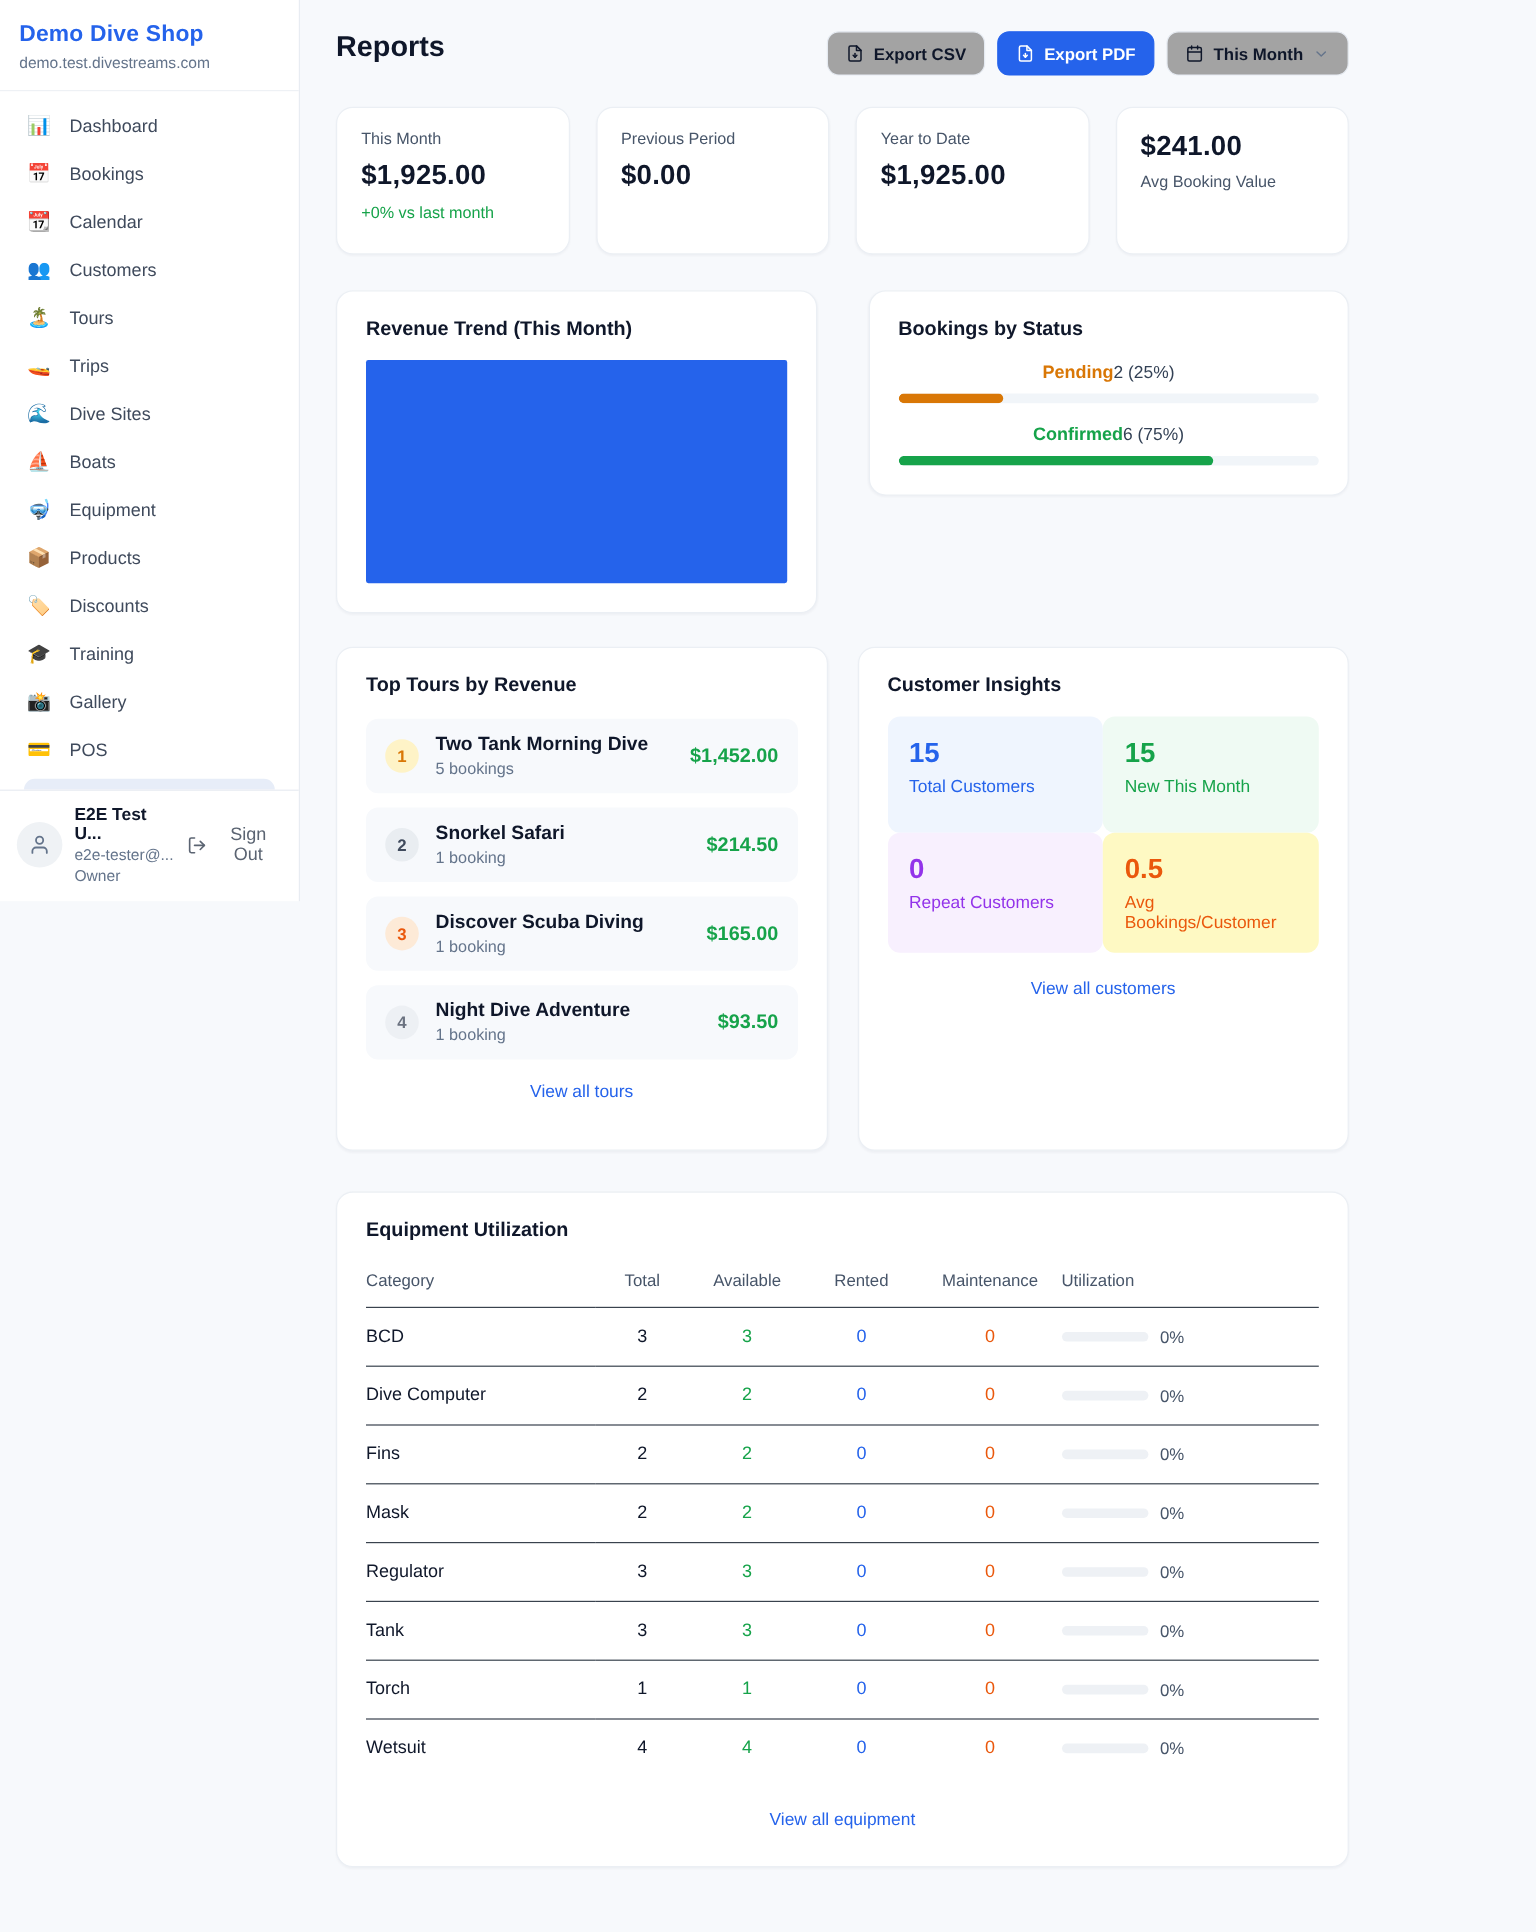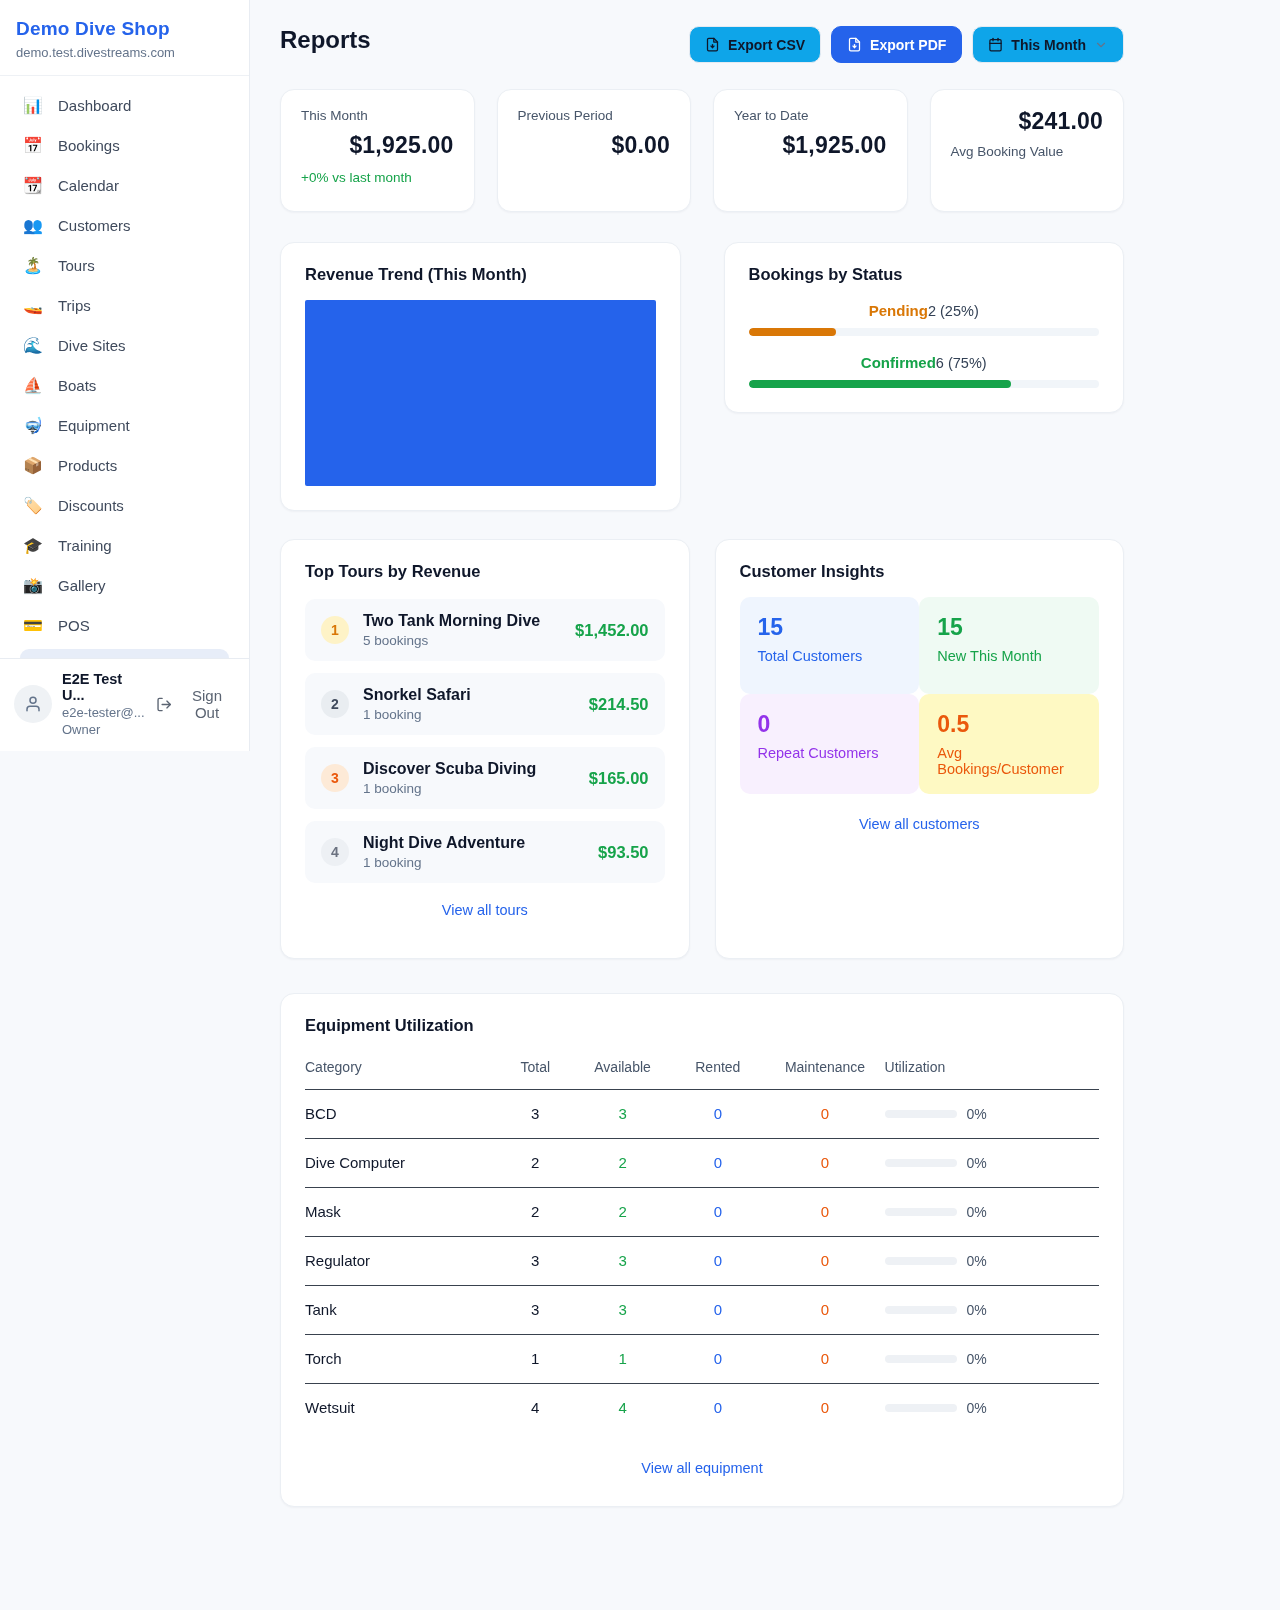--- a/index.html
+++ b/index.html
@@ -29,32 +29,32 @@
   .user-name { font-size: 14.5px; font-weight: 700; color: #0F172A; }
   .user-email, .user-role { font-size: 13px; color: #64748B; margin-top: 2px; }
   .signout { margin-left: auto; display: flex; align-items: center; gap: 7px; color: #5B6472;
              font-size: 15px; background: none; border: none; cursor: pointer; font-family: inherit; }
 
   
   .main { flex: 1; padding: 26px 66px 40px 30px; }
   .header-row { display: flex; align-items: flex-start; }
   .page-title { font-size: 24px; font-weight: 800; flex: 1; }
   .btn { height: 37px; display: inline-flex; align-items: center; gap: 8px; padding: 0 15px;
-         border-radius: 10px; border: 1px solid #E5EAF1; background: #0ea5e9; color: #0F172A;
+         border-radius: 10px; border: 1px solid #E5EAF1; background: #a3a3a3; color: #0F172A;
          font-size: 14px; font-weight: 600; cursor: pointer; font-family: inherit; margin-left: 10px; }
   .btn-primary { background: #2563EB; border-color: #2563EB; color: #fff; }
   .chev { color: #64748B; }
 
   .card { background: #fff; border: 1px solid #EBEFF4; border-radius: 14px;
           box-shadow: 0 1px 2px rgba(16,24,40,.04); }
 
   .stats-grid { margin-top: 26px; display: grid; grid-template-columns: repeat(4, 1fr); gap: 22px; }
   .stat-card { padding: 18px 20px; min-height: 123px; }
   .stat-label { font-size: 13.5px; color: #475569; }
-  .stat-value { font-size: 23px; font-weight: 800; margin-top: 9px; letter-spacing: .2px; text-align: right; }
+  .stat-value { font-size: 23px; font-weight: 800; margin-top: 9px; letter-spacing: .2px; }
   .stat-delta { font-size: 13.5px; color: #16A34A; margin-top: 11px; }
   .stat-card.reversed .stat-value { margin-top: 0; }
   .stat-card.reversed .stat-label { margin-top: 9px; }
 
   .row2 { margin-top: 30px; display: grid; grid-template-columns: 1fr 1fr; gap: 43px; align-items: start; }
   .panel { padding: 22px 24px 24px; }
   .panel-title { font-size: 16.5px; font-weight: 700; }
   .revenue-block { margin-top: 16px; height: 186px; border-radius: 2px; }
 
   .status-row { margin-top: 18px; }
@@ -383,20 +383,33 @@
             <td style="color: rgb(37, 99, 235);">0</td>
             <td style="color: rgb(234, 88, 12);">0</td>
             <td class="left">
                 <span class="util-cell">
                   <span class="util-track"><span class="util-fill" style="width: 0%;"></span></span>
                   <span class="util-text">0%</span>
                 </span>
               </td>
           </tr>
           <tr>
+            <td class="left cat">Fins</td>
+            <td>2</td>
+            <td style="color: rgb(22, 163, 74);">2</td>
+            <td style="color: rgb(37, 99, 235);">0</td>
+            <td style="color: rgb(234, 88, 12);">0</td>
+            <td class="left">
+                <span class="util-cell">
+                  <span class="util-track"><span class="util-fill" style="width: 0%;"></span></span>
+                  <span class="util-text">0%</span>
+                </span>
+              </td>
+          </tr>
+          <tr>
             <td class="left cat">Mask</td>
             <td>2</td>
             <td style="color: rgb(22, 163, 74);">2</td>
             <td style="color: rgb(37, 99, 235);">0</td>
             <td style="color: rgb(234, 88, 12);">0</td>
             <td class="left">
                 <span class="util-cell">
                   <span class="util-track"><span class="util-fill" style="width: 0%;"></span></span>
                   <span class="util-text">0%</span>
                 </span>

